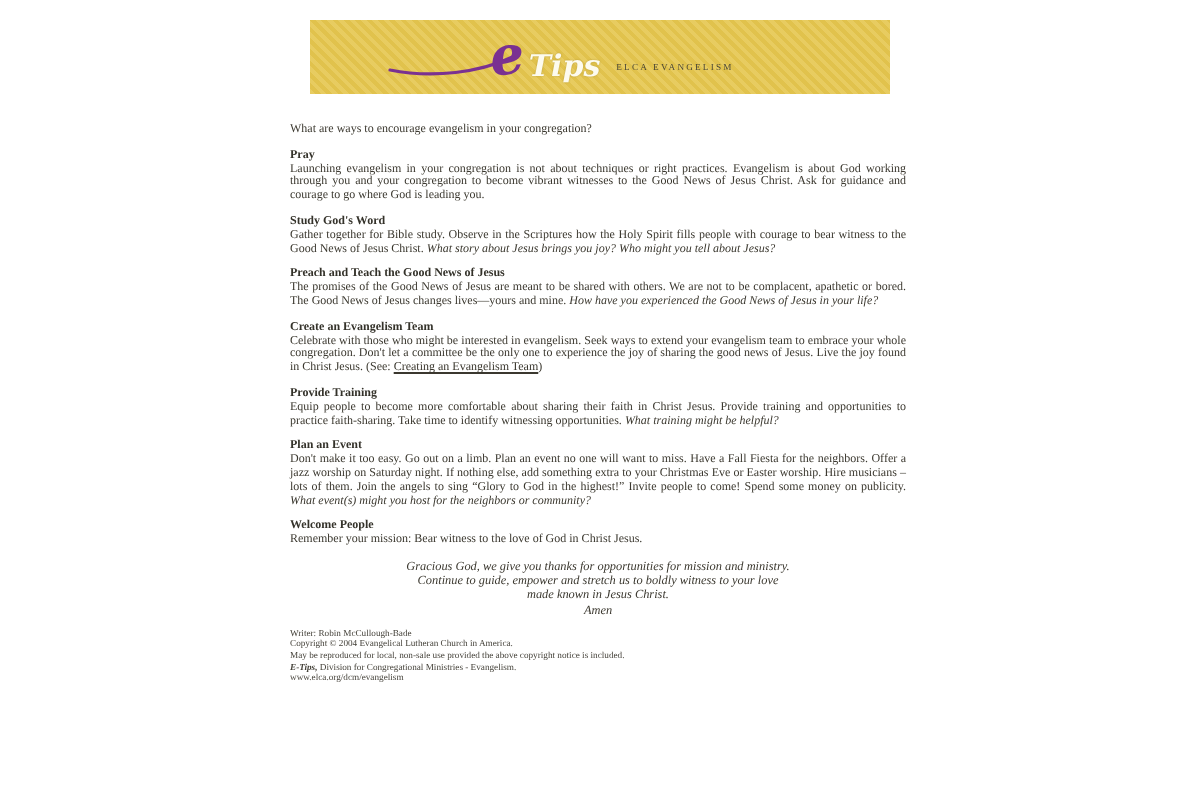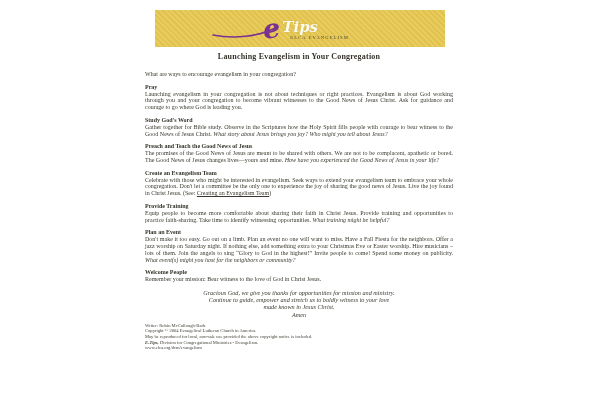--- a/index.html
+++ b/index.html
@@ -13,21 +13,21 @@
     background:#e5c64e;
     background-image:repeating-linear-gradient(45deg, rgba(255,255,255,0.10) 0 2px, rgba(0,0,0,0.02) 2px 4px);
     display:flex;align-items:center;justify-content:center;
   }
   .logo{position:relative;display:flex;align-items:flex-end;transform:translateX(6px);}
   .swash{position:absolute;left:-52px;bottom:2px;width:70px;height:16px;}
   .logo-e{
     font-family:"DejaVu Serif", serif;font-style:italic;font-weight:bold;
     font-size:27px;line-height:22px;color:#7a3191;transform:rotate(-6deg);
   }
-  .logo-right{display:flex;flex-direction:column;align-items:flex-start;margin-left:2px;}
+  .logo-right{display:flex;flex-direction:row;align-items:center;margin-left:2px;}
   .logo-tips{
     font-family:"DejaVu Serif", serif;font-style:italic;font-weight:bold;
     font-size:15px;line-height:13px;color:#fdfbee;text-shadow:0 0 1px rgba(120,100,30,.4);
   }
   .logo-sub{
     font-size:4.6px;letter-spacing:1.1px;color:#4c4836;font-family:"Liberation Serif", serif;
     margin-top:1px;margin-left:8px;white-space:nowrap;
   }
   
   .content{position:absolute;left:145px;top:52px;width:308px;}
@@ -59,21 +59,20 @@
       </svg>
       <span class="logo-e">e</span>
       <div class="logo-right">
         <span class="logo-tips">Tips</span>
         <span class="logo-sub">ELCA EVANGELISM</span>
       </div>
     </div>
   </div>
 
   <div class="content">
-    <h1 class="title">Launching Evangelism in Your Congregation</h1>
 
     <p class="intro">What are ways to encourage evangelism in your congregation?</p>
 
     <div class="section">
       <div class="sec-heading">Pray</div>
       <p class="sec-body"><span>Launching evangelism in your congregation is not about techniques or right practices.  Evangelism is about God working through you and your congregation to become vibrant witnesses to the Good News of Jesus Christ. Ask for guidance and courage to go where God is leading you.</span>
         <span class="italic"></span></p>
     </div>
 
     <div class="section">

